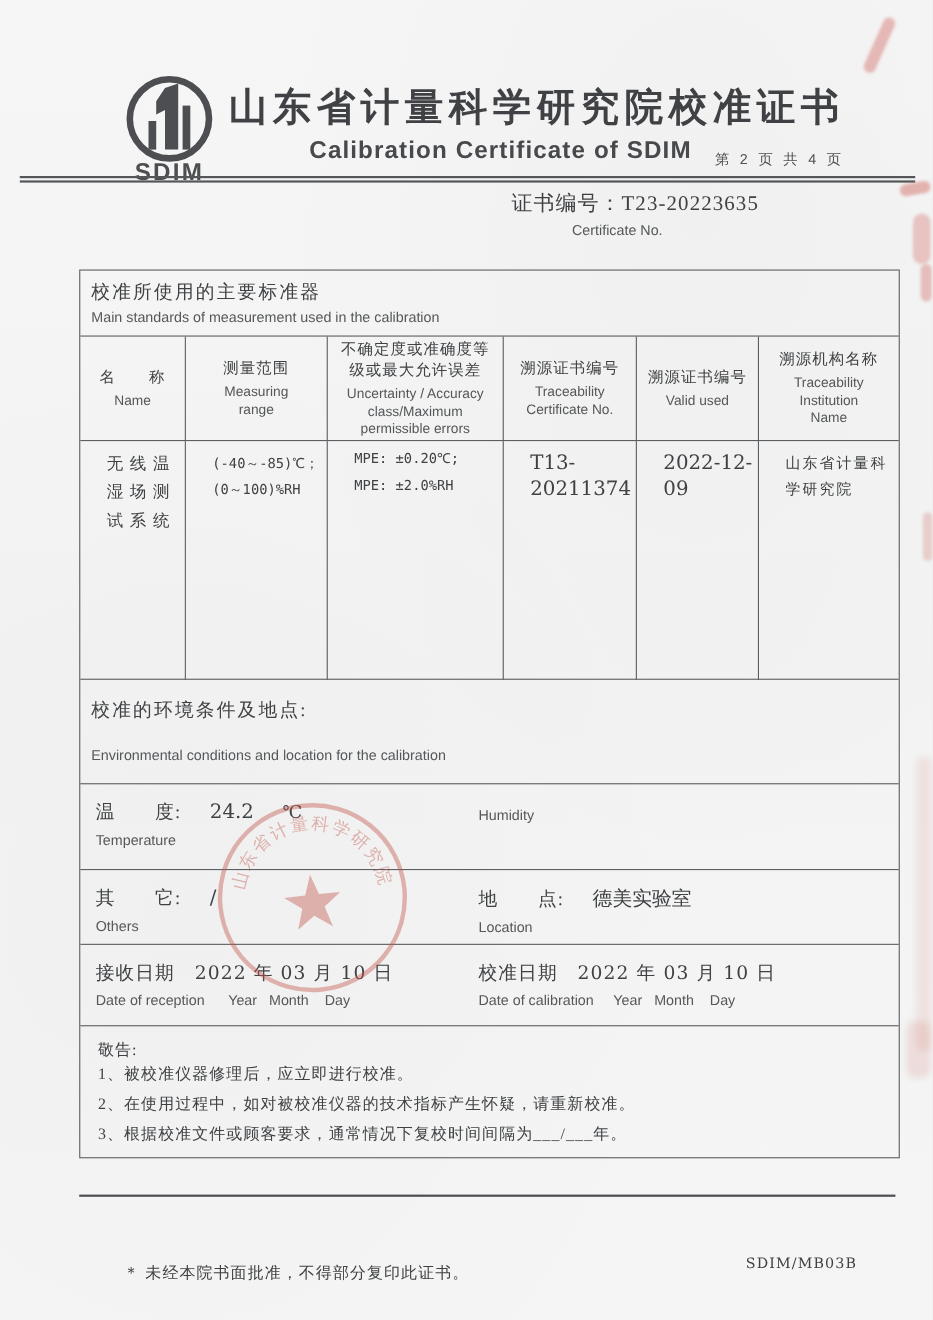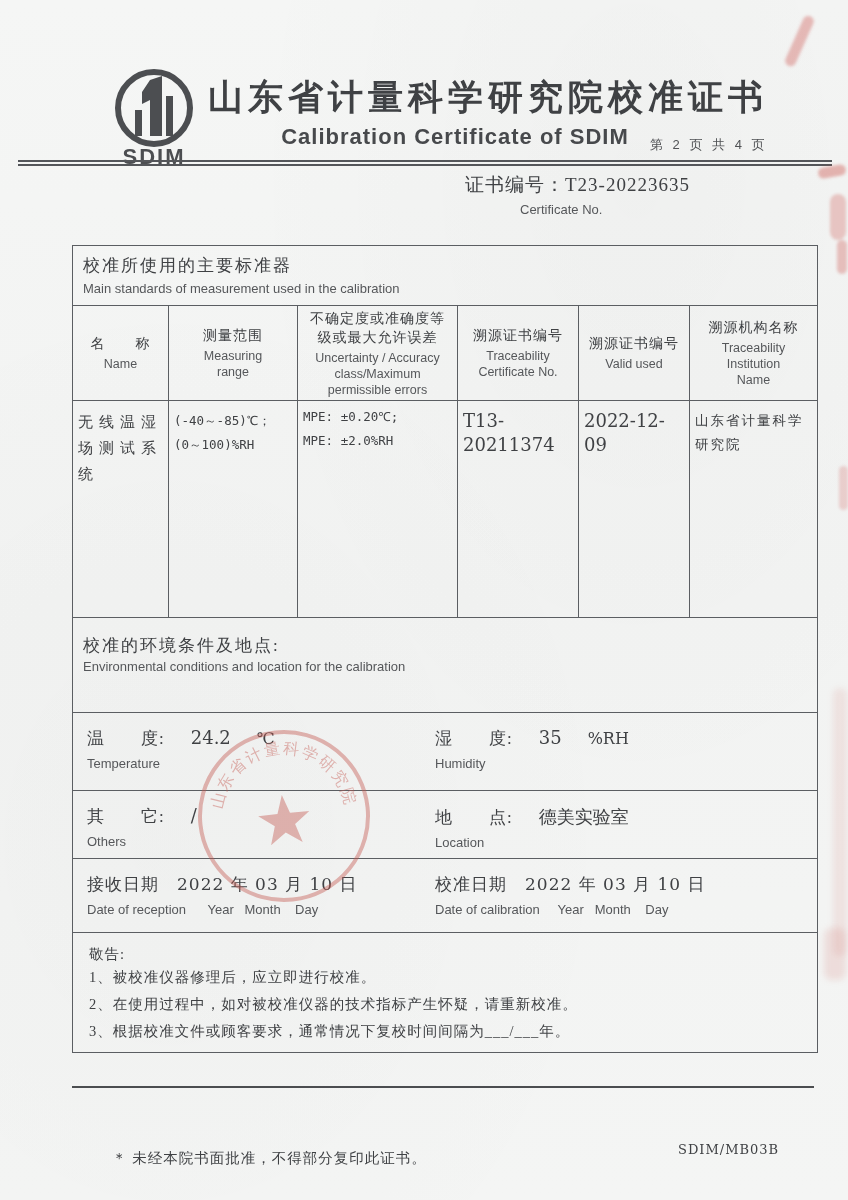--- a/index.html
+++ b/index.html
@@ -40,28 +40,28 @@
   .sec-title-en { font-size:13px; color:#55575a; margin-top:4px; }
   .standards-head { height:60px; padding:8px 10px 0 10px; }
   
   .std-table { display:grid; grid-template-columns:96px 129px 160px 121px 111px 1fr; height:312px; }
   .std-table .cell { border-right:1px solid #5b5e62; padding:4px 5px; overflow:hidden; }
   .std-table .cell:nth-child(6n) { border-right:none; }
   .hcell { height:95px; border-bottom:1px solid #5b5e62; display:flex; flex-direction:column;
     align-items:center; justify-content:center; text-align:center; }
   .hcell .cn { font-size:14px; color:#3f4144; white-space:pre-line; line-height:19px; font-family:"Liberation Serif",serif; letter-spacing:1px; }
   .hcell .en { font-size:12.5px; color:#55575a; white-space:pre-line; line-height:16px; margin-top:3px; }
-  .dcell { height:217px; font-size:13.5px; color:#3f4144; line-height:24px; }
+  .dcell { height:217px; font-size:13.5px; color:#3f4144; line-height:24px;margin-left:19px; }
   .dcell.name { font-size:15px; letter-spacing:6px; line-height:26px; padding-top:8px; font-family:"Liberation Serif",serif; }
   .dcell .mono { font-family:"DejaVu Sans Mono", monospace; font-size:12.5px; display:block; }
   .dcell.range { font-family:"DejaVu Serif", serif; font-size:13px; padding-top:8px; }
   .dcell.certno, .dcell.valid { font-family:"DejaVu Serif", serif; font-size:18px; padding-top:8px; }
   .dcell.inst { font-family:"Liberation Serif",serif; font-size:13.5px; letter-spacing:2px; padding-top:8px; }
   .env-head { height:95px; padding:16px 10px 0 10px; }
-  .env-head .sec-title-en { margin-top:2px; }
+  .env-head .sec-title-en { margin-top:22px; }
   .two-col { display:grid; grid-template-columns:348px 1fr; }
   .env-cell { padding:14px 0 0 14px; }
   .env-line { display:flex; align-items:baseline; white-space:nowrap; }
   .env-label { font-size:17px; letter-spacing:1px; color:#3f4144; font-family:"Liberation Serif",serif; }
   .env-value { font-size:18px; margin-left:26px; font-family:"DejaVu Serif",serif; color:#3f4144; }
   .env-unit  { font-size:16px; margin-left:26px; font-family:"DejaVu Serif",serif; color:#3f4144; }
   .env-en { font-size:13px; color:#55575a; margin-top:6px; white-space:pre; }
   .row-temp { height:78px; }
   .row-other { height:68px; }
   .row-dates { height:74px; }
@@ -173,25 +173,20 @@
     <div class="sec two-col row-temp">
       <div class="env-cell">
         <div class="env-line">
           <span class="env-label">温　　度:</span>
           <span class="env-value">24.2</span>
           <span class="env-unit">℃</span>
         </div>
         <div class="env-en">Temperature</div>
       </div>
       <div class="env-cell">
-        <div class="env-line">
-          <span class="env-label">湿　　度:</span>
-          <span class="env-value">35</span>
-          <span class="env-unit">%RH</span>
-        </div>
         <div class="env-en">Humidity</div>
       </div>
     </div>
 
     <div class="sec two-col row-other">
       <div class="env-cell">
         <div class="env-line">
           <span class="env-label">其　　它:</span>
           <span class="env-value">/</span>
         </div>

